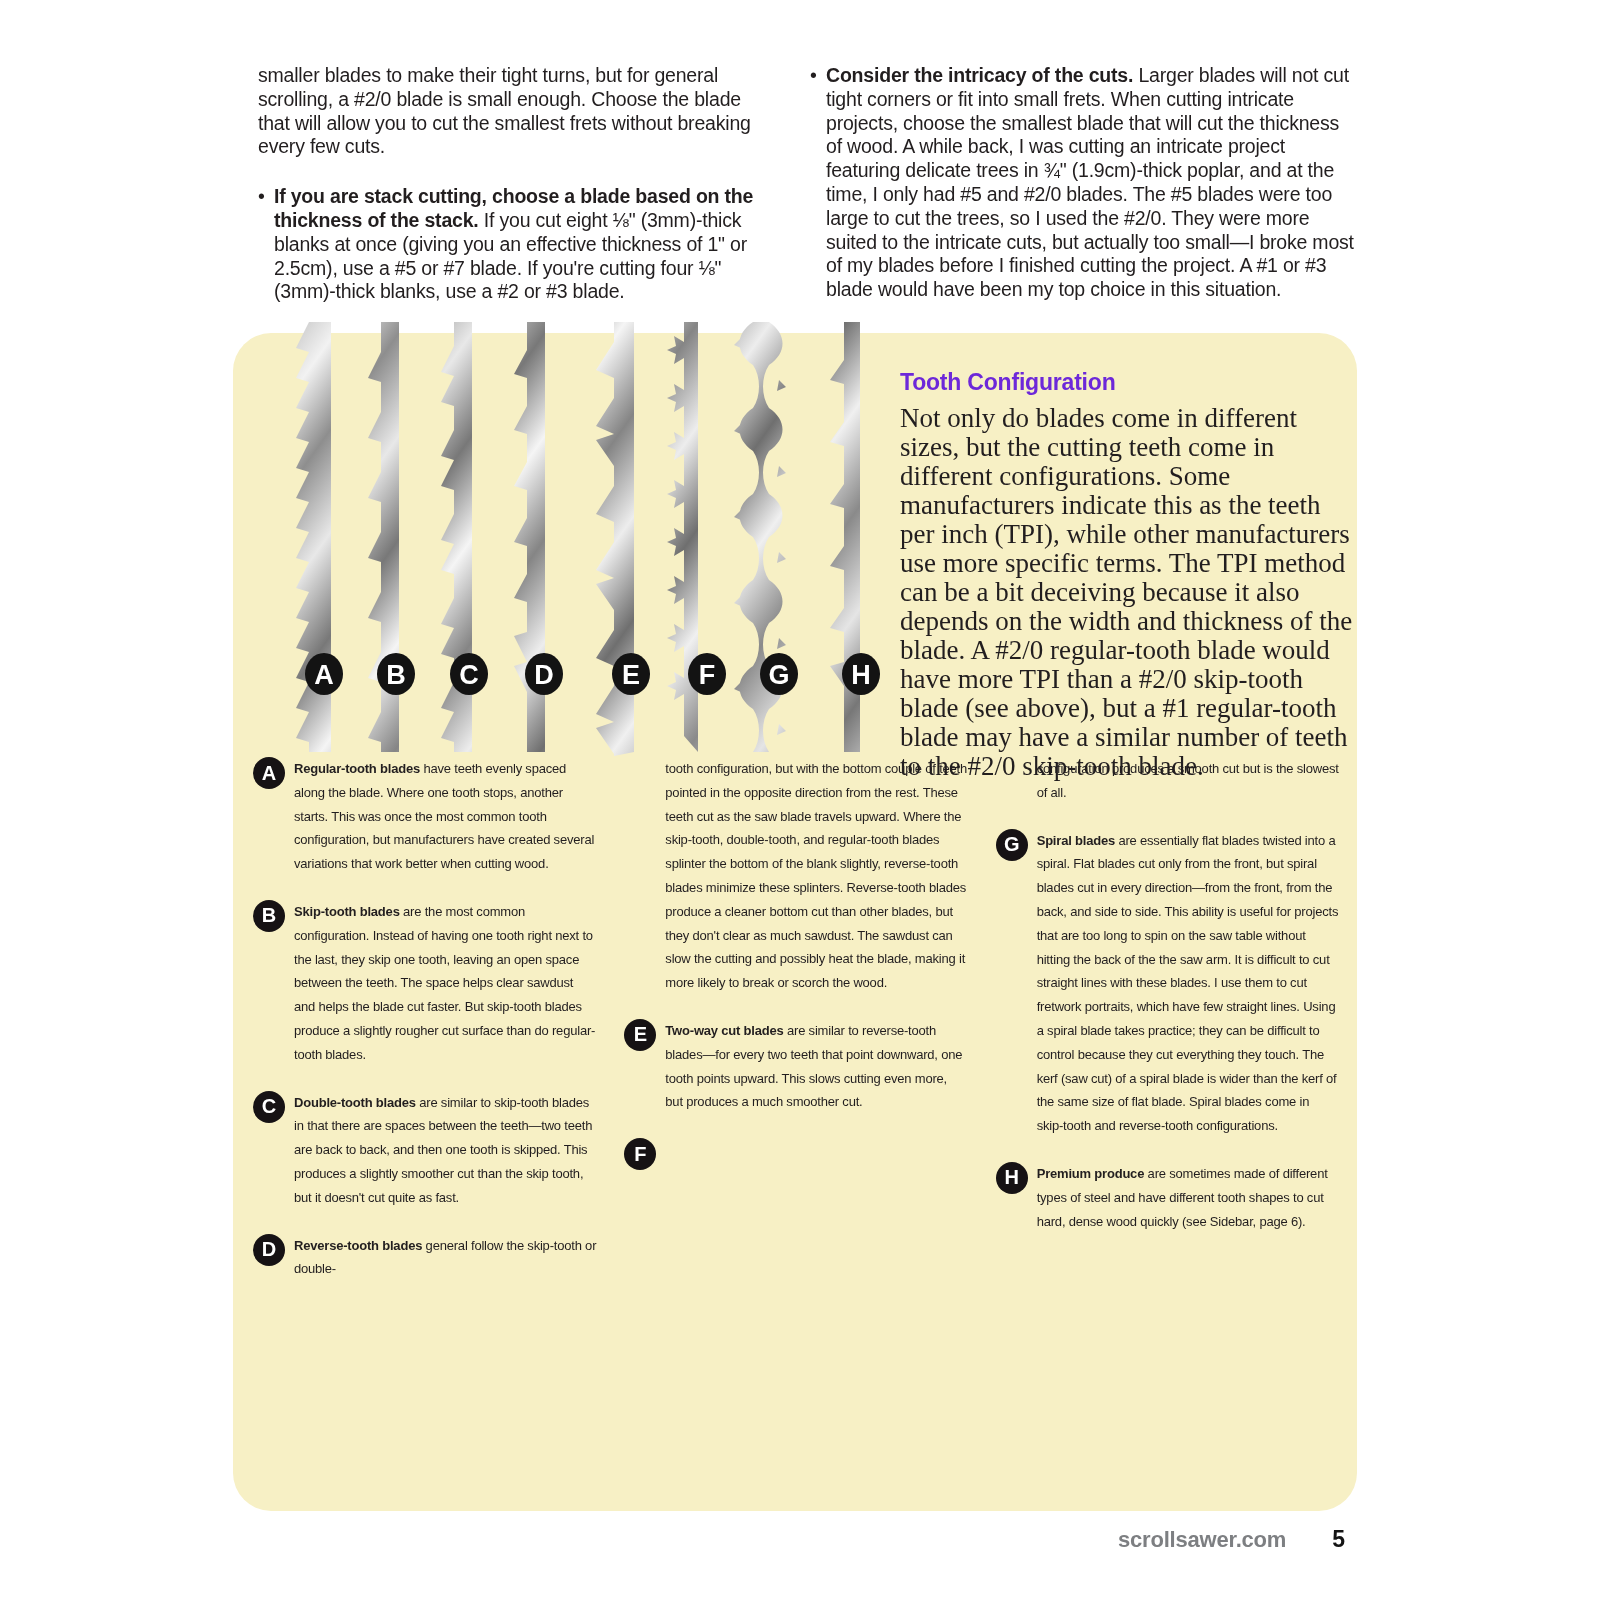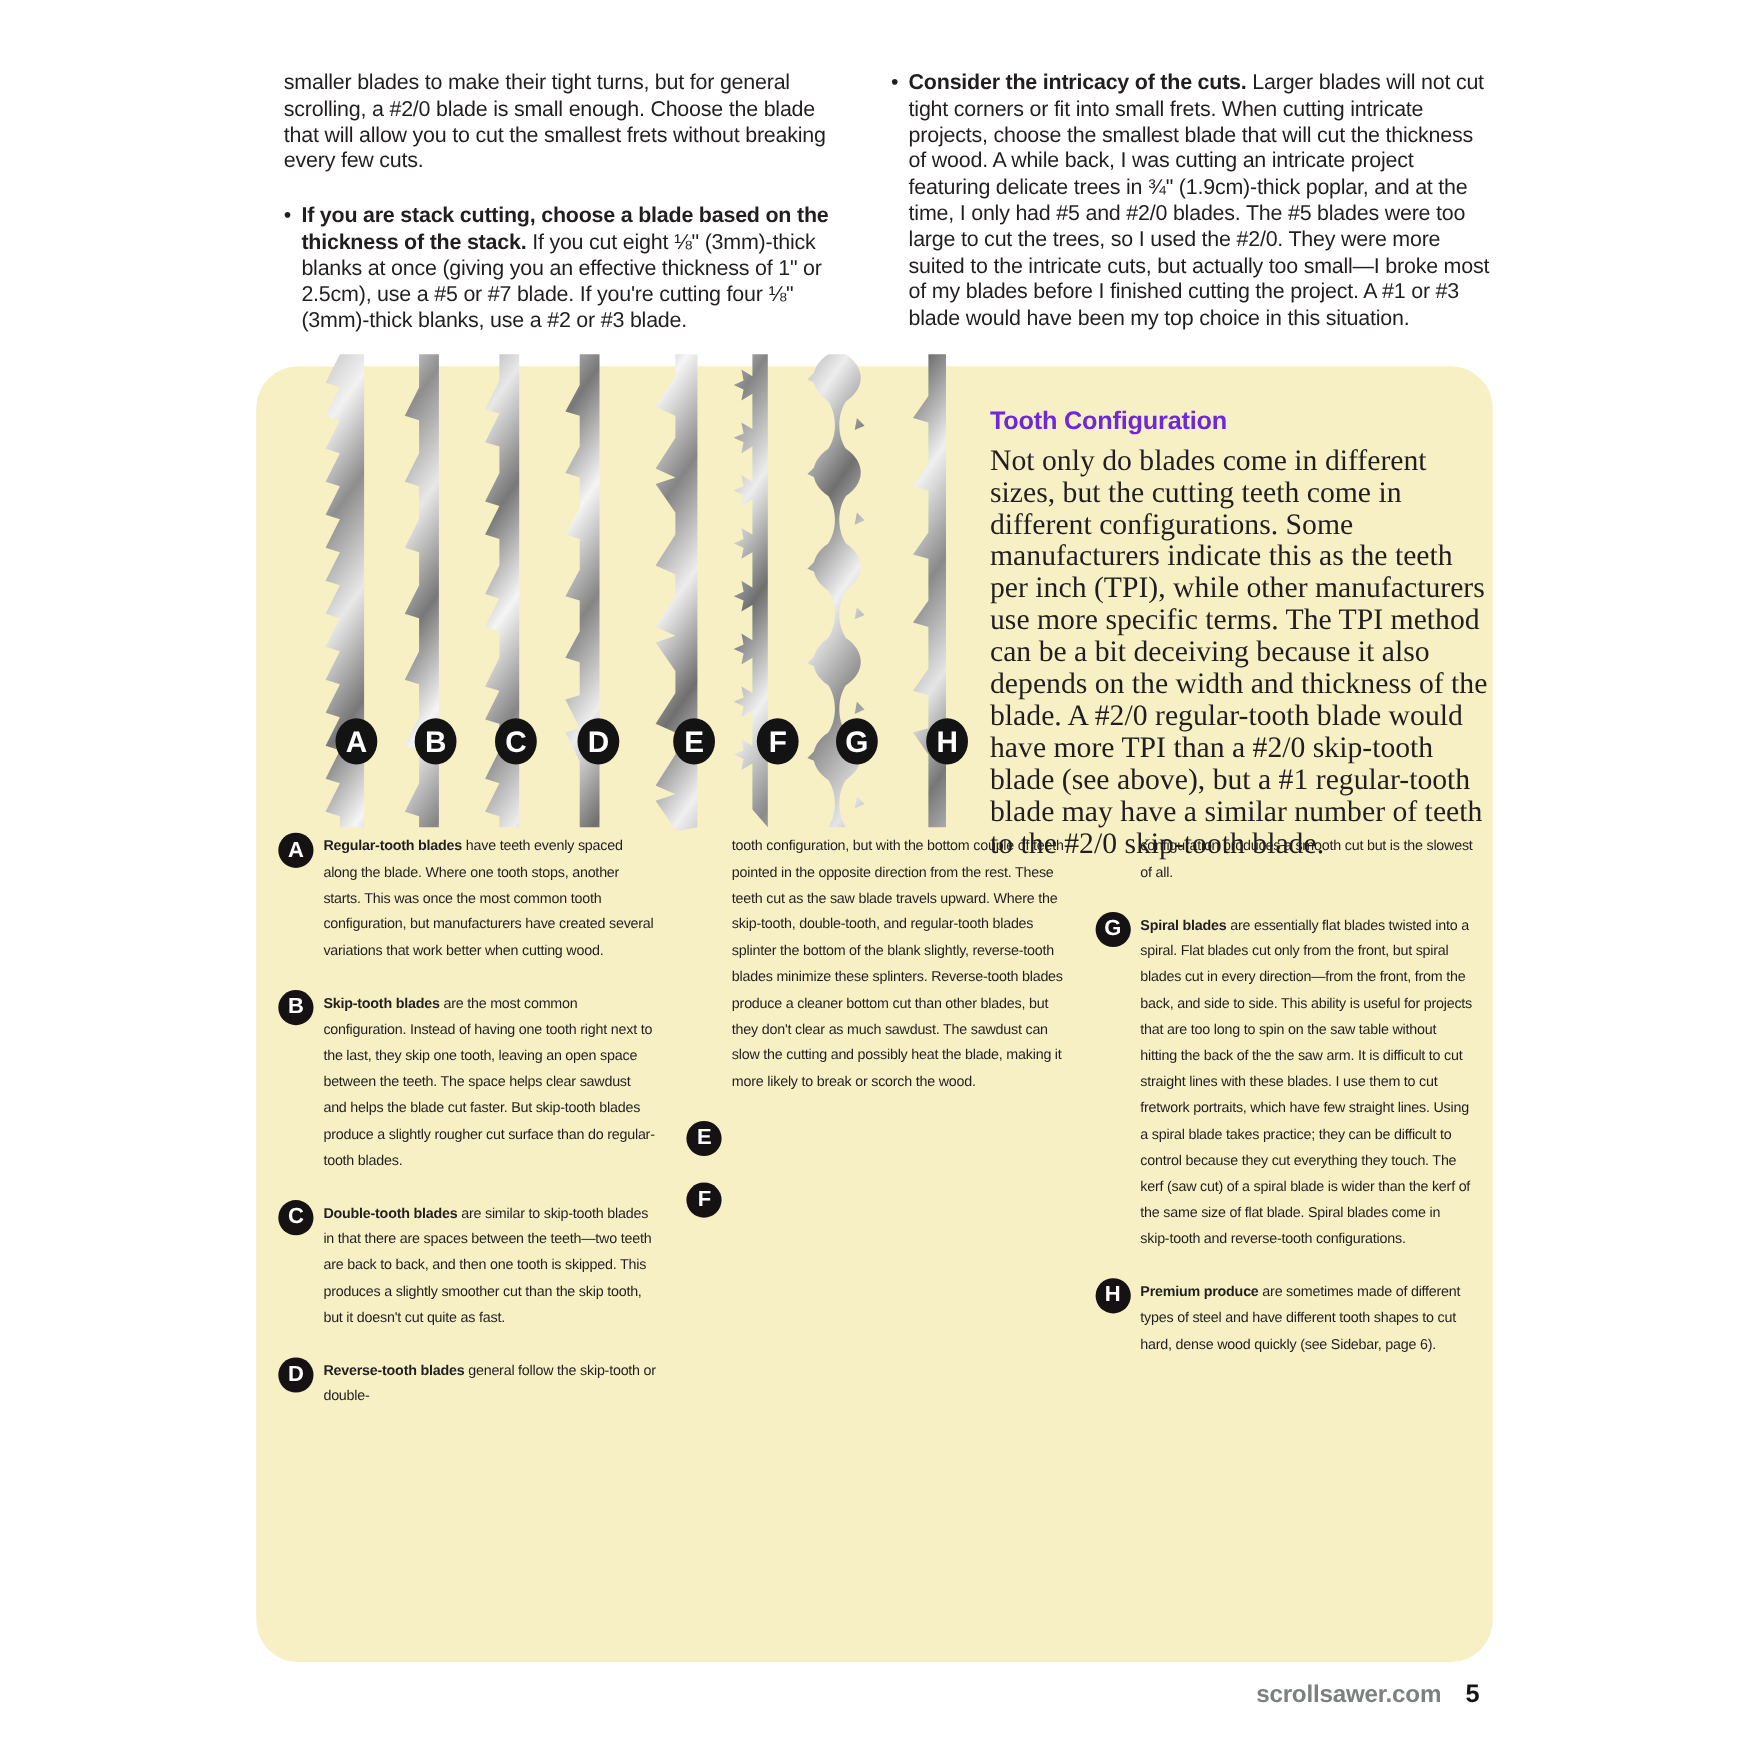--- a/index.html
+++ b/index.html
@@ -27,21 +27,21 @@
 
   
   .items{position:absolute;left:20px;top:424px;width:1086px;display:flex;gap:28px;}
   .icol{flex:1;display:flex;flex-direction:column;gap:24px;}
   .item{display:flex;gap:9px;}
   .ibadge{flex:none;width:32px;height:32px;border-radius:50%;background:#161214;color:#fff;
           font-weight:bold;font-size:20px;display:flex;align-items:center;justify-content:center;}
   .ibadge:empty{visibility:hidden;}
   .item p{margin:0;font-size:13px;line-height:23.8px;letter-spacing:-0.2px;}
 
-  .pfooter{position:absolute;top:1526px;right:255px;display:flex;align-items:baseline;gap:22px;}
+  .pfooter{position:absolute;top:1526px;right:255px;display:flex;align-items:baseline;gap:46px;}
   .site{font-weight:bold;font-size:22px;color:#7d7f82;letter-spacing:-0.2px;}
   .pnum{font-weight:bold;font-size:23px;color:#141414;}
 </style>
 </head>
 <body>
 
 <div class="page">
 
   <section class="intro">
     <div class="col-left">
@@ -144,20 +144,21 @@
         </div>
       </div>
 
       <div class="icol">
         <div class="item">
           <span class="ibadge"></span>
           <p><b></b><span>tooth configuration, but with the bottom couple of teeth pointed in the opposite direction from the rest. These teeth cut as the saw blade travels upward. Where the skip-tooth, double-tooth, and regular-tooth blades splinter the bottom of the blank slightly, reverse-tooth blades minimize these splinters. Reverse-tooth blades produce a cleaner bottom cut than other blades, but they don't clear as much sawdust. The sawdust can slow the cutting and possibly heat the blade, making it more likely to break or scorch the wood.</span></p>
         </div>
         <div class="item">
           <span class="ibadge">E</span>
+          <p><b>Two-way cut blades</b><span> are similar to reverse-tooth blades—for every two teeth that point downward, one tooth points upward. This slows cutting even more, but produces a much smoother cut.</span></p>
         </div>
         <div class="item">
           <span class="ibadge">F</span>
         </div>
       </div>
 
       <div class="icol">
         <div class="item">
           <span class="ibadge"></span>
           <p><b></b><span>configuration produces a smooth cut but is the slowest of all.</span></p>

